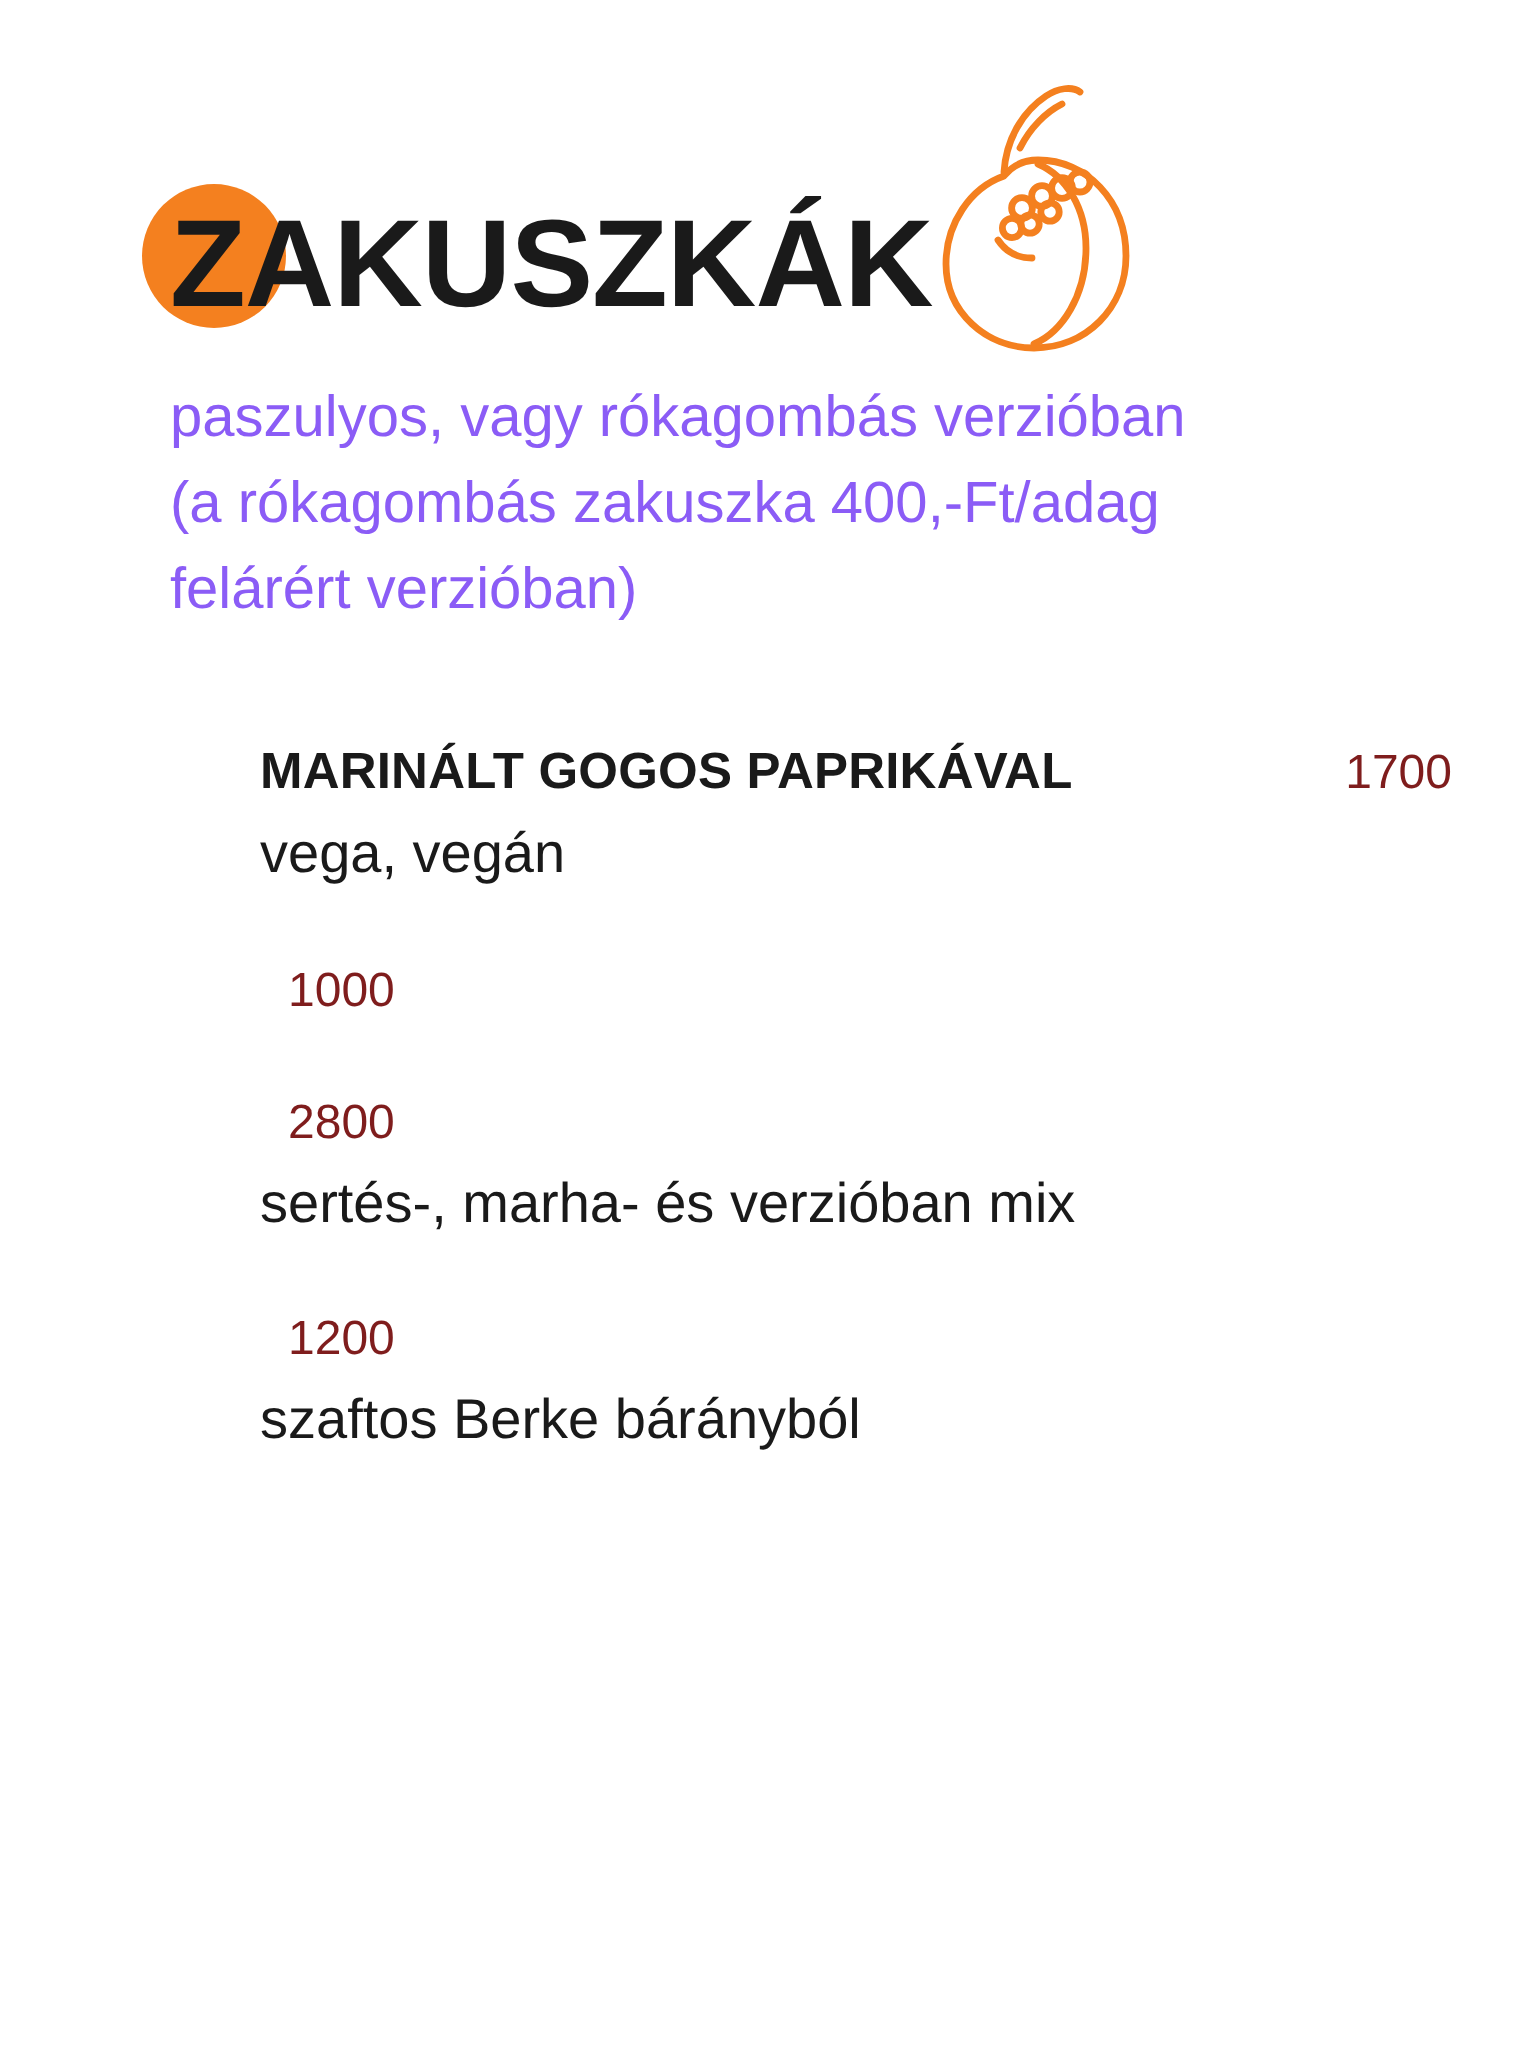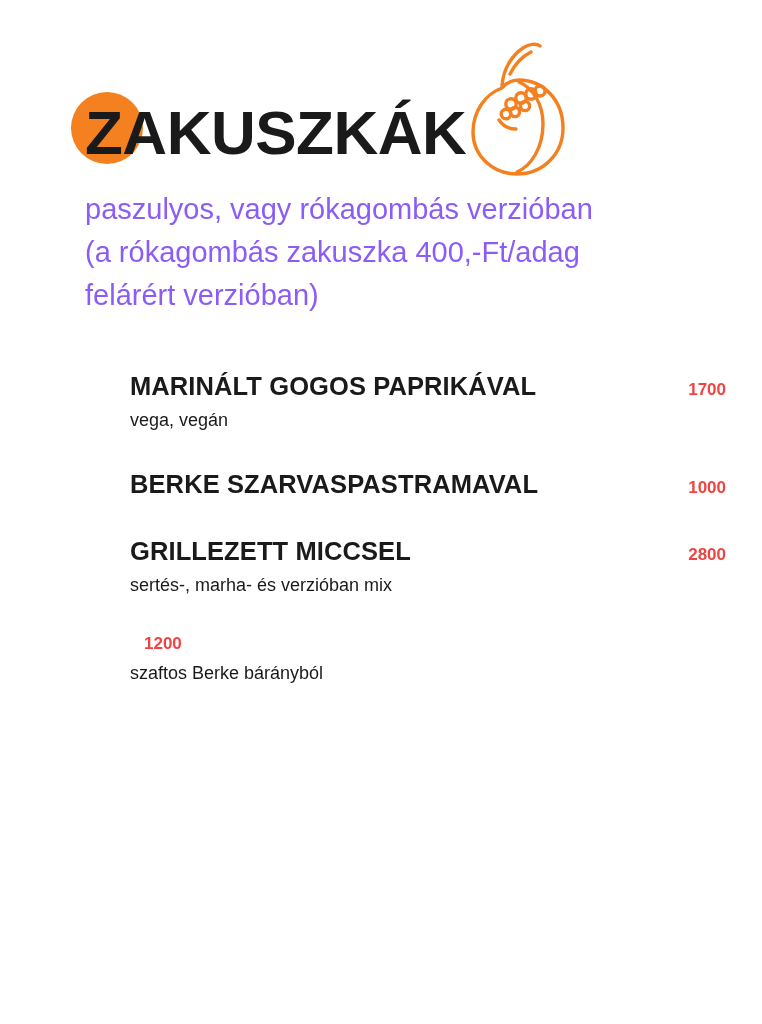--- a/index.html
+++ b/index.html
@@ -87,29 +87,29 @@
     width: 100%;
   }
   .item-name {
     font-size: 25.5px;
     font-weight: 700;
     letter-spacing: 0.1px;
     color: #1a1a1a;
     white-space: nowrap;
   }
   .item-price {
-    font-size: 17px;
-    font-weight: 700;
-    color: #ef4444;
+    font-size: 24px;
+    font-weight: 400;
+    color: #7f1d1d;
     white-space: nowrap;
     padding-left: 14px;
   }
   .item-desc {
     margin-top: 9px;
-    font-size: 18px;
+    font-size: 28px;
     font-weight: 400;
     color: #1a1a1a;
     line-height: 1.2;
   }
 </style>
 </head>
 <body>
 
 <div class="page">
 
@@ -156,28 +156,26 @@
     <div class="item">
       <div class="item-row">
         <span class="item-name">MARINÁLT GOGOS PAPRIKÁVAL</span>
         <span class="item-price">1700</span>
       </div>
       <div class="item-desc">vega, vegán</div>
     </div>
 
     <div class="item">
       <div class="item-row">
-        <span class="item-name">BERKE SZARVASPASTRAMAVAL</span>
         <span class="item-price">1000</span>
       </div>
     </div>
 
     <div class="item">
       <div class="item-row">
-        <span class="item-name">GRILLEZETT MICCSEL</span>
         <span class="item-price">2800</span>
       </div>
       <div class="item-desc">sertés-, marha- és verzióban mix</div>
     </div>
 
     <div class="item">
       <div class="item-row">
         <span class="item-price">1200</span>
       </div>
       <div class="item-desc">szaftos Berke bárányból</div>

